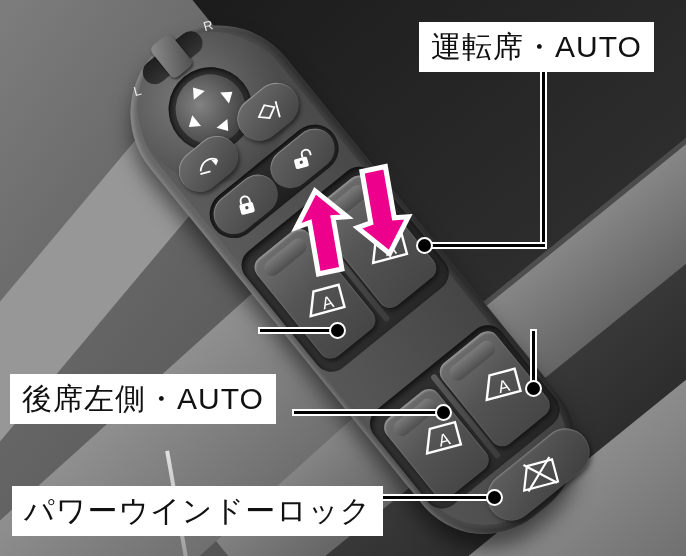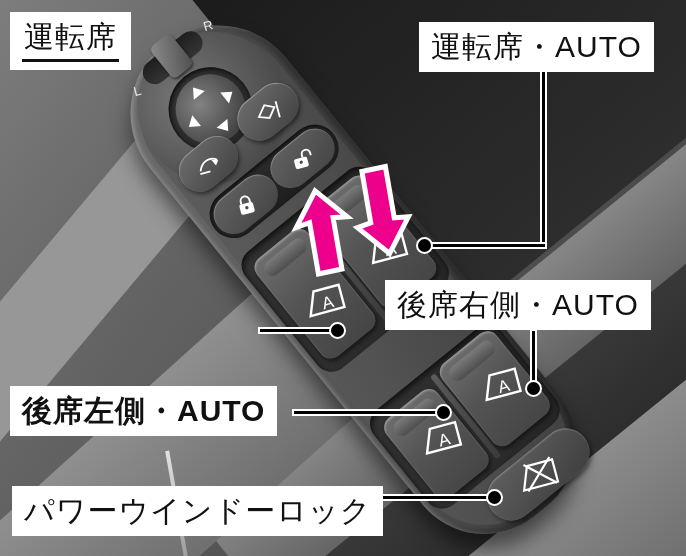--- a/index.html
+++ b/index.html
@@ -192,29 +192,23 @@
   <div class="leader" style="left:294px;top:410.5px;width:149px;height:3px;"></div>
   <div class="leader" style="left:531.5px;top:331px;width:3px;height:57px;"></div>
   <div class="leader" style="left:382px;top:495.5px;width:112px;height:3px;"></div>
 
   <div class="dot" style="left:415.5px;top:236.5px;"></div>
   <div class="dot" style="left:328.5px;top:321.5px;"></div>
   <div class="dot" style="left:434.5px;top:403.5px;"></div>
   <div class="dot" style="left:524.5px;top:379.5px;"></div>
   <div class="dot" style="left:485.5px;top:488.5px;"></div>
 
-  <div class="label" style="left:10px;top:12px;">
-    <span class="u">運転席</span>
-  </div>
   <div class="label" style="left:419px;top:22px;align-items:flex-end;">
     <span>運転席・AUTO</span>
   </div>
-  <div class="label" style="left:385px;top:280px;">
-    <span>後席右側・AUTO</span>
-  </div>
-  <div class="label" style="left:10px;top:386px;font-weight:bold;">
+  <div class="label" style="left:10px;top:374px;">
     <span>後席左側・AUTO</span>
   </div>
   <div class="label" style="left:12px;top:486px;">
     <span>パワーウインドーロック</span>
   </div>
 
 </div>
 
 </body></html>

